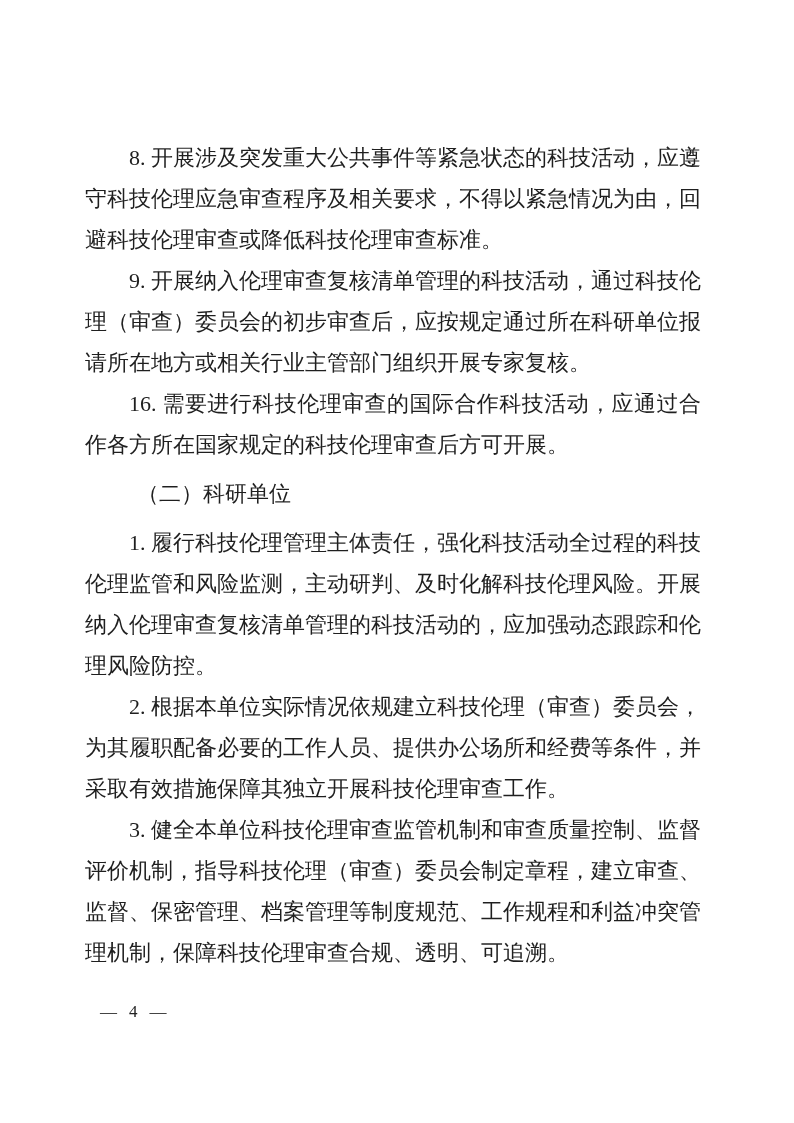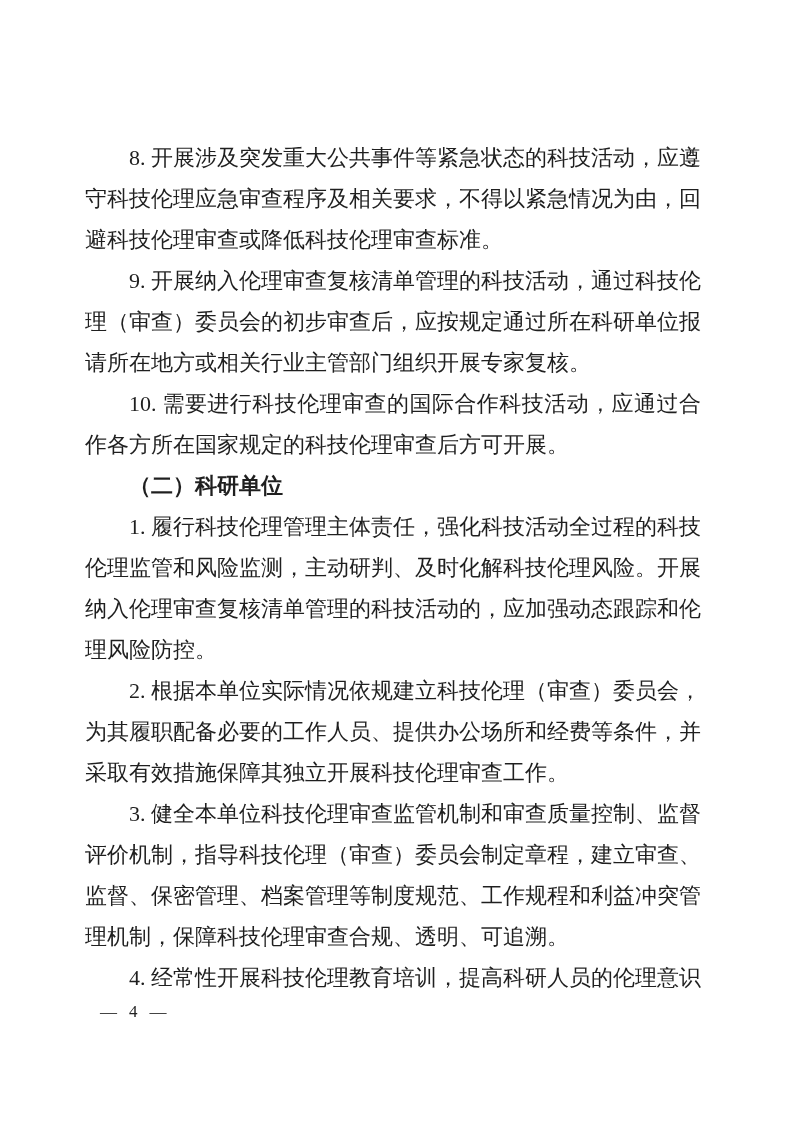--- a/index.html
+++ b/index.html
@@ -32,24 +32,24 @@
     line-height: 41px;
     text-align: justify;
     text-justify: inter-ideograph;
   }
   .para {
     margin: 0;
     padding: 0;
     text-indent: 2em;
   }
   .heading {
-    margin: 0;
+    margin: 8px;
     padding: 0;
     text-indent: 2em;
-    font-weight: bold;
+    font-weight: normal;
     font-size: 22px;
     line-height: 41px;
   }
   .footer {
     position: absolute;
     left: 100px;
     top: 1000px;
     height: 24px;
     display: flex;
     align-items: center;
@@ -62,26 +62,25 @@
   }
 </style>
 </head>
 <body>
 
 <div class="page">
 
   <div class="content">
     <p class="para">8. 开展涉及突发重大公共事件等紧急状态的科技活动，应遵守科技伦理应急审查程序及相关要求，不得以紧急情况为由，回避科技伦理审查或降低科技伦理审查标准。</p>
     <p class="para">9. 开展纳入伦理审查复核清单管理的科技活动，通过科技伦理（审查）委员会的初步审查后，应按规定通过所在科研单位报请所在地方或相关行业主管部门组织开展专家复核。</p>
-    <p class="para">10. 需要进行科技伦理审查的国际合作科技活动，应通过合作各方所在国家规定的科技伦理审查后方可开展。</p>
+    <p class="para">16. 需要进行科技伦理审查的国际合作科技活动，应通过合作各方所在国家规定的科技伦理审查后方可开展。</p>
     <h3 class="heading">（二）科研单位</h3>
     <p class="para">1. 履行科技伦理管理主体责任，强化科技活动全过程的科技伦理监管和风险监测，主动研判、及时化解科技伦理风险。开展纳入伦理审查复核清单管理的科技活动的，应加强动态跟踪和伦理风险防控。</p>
     <p class="para">2. 根据本单位实际情况依规建立科技伦理（审查）委员会，为其履职配备必要的工作人员、提供办公场所和经费等条件，并采取有效措施保障其独立开展科技伦理审查工作。</p>
     <p class="para">3. 健全本单位科技伦理审查监管机制和审查质量控制、监督评价机制，指导科技伦理（审查）委员会制定章程，建立审查、监督、保密管理、档案管理等制度规范、工作规程和利益冲突管理机制，保障科技伦理审查合规、透明、可追溯。</p>
-    <p class="para">4. 经常性开展科技伦理教育培训，提高科研人员的伦理意识</p>
   </div>
 
   <div class="footer">
     <span class="dash">—</span>
     <span class="num">4</span>
     <span class="dash">—</span>
   </div>
 
 </div>
 

